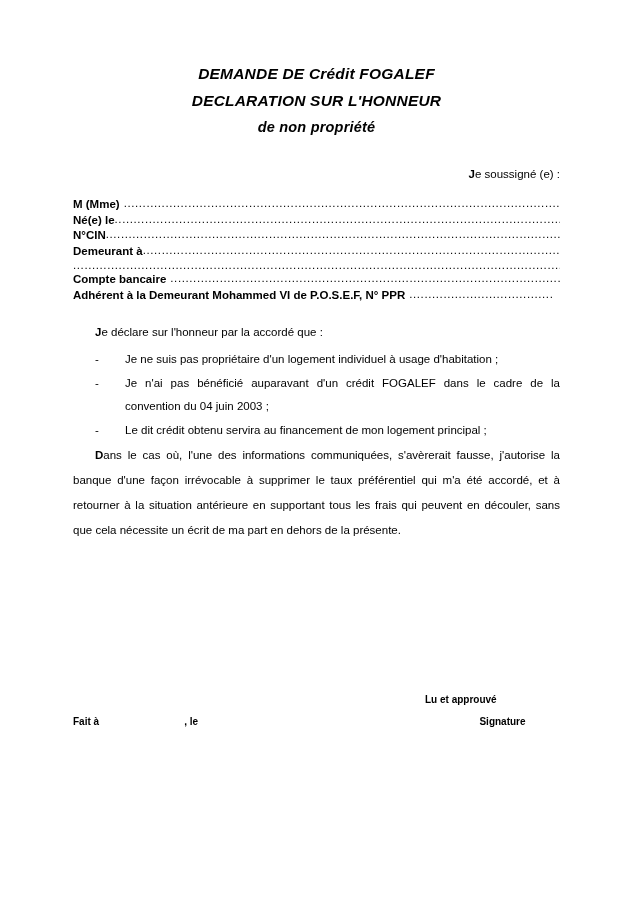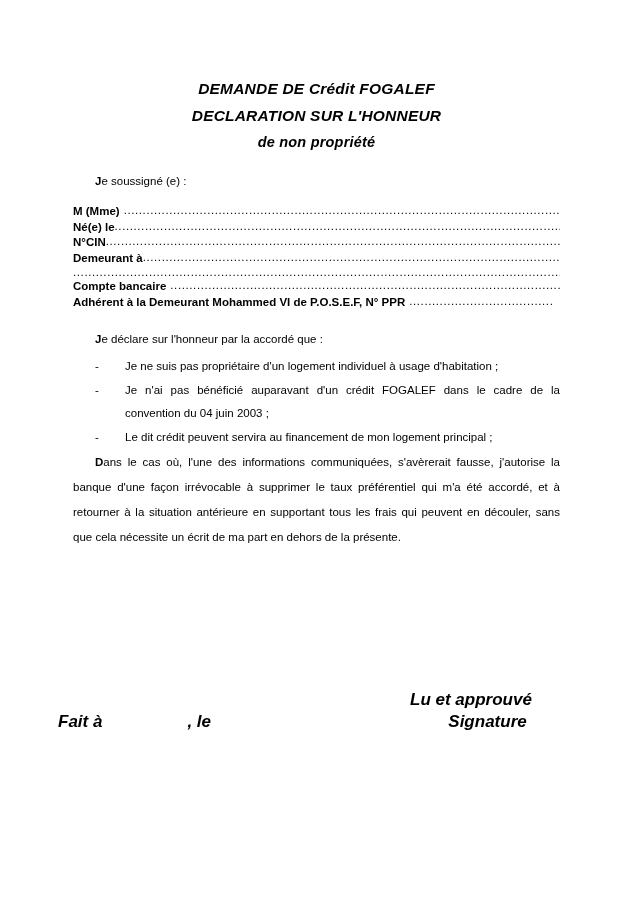--- a/index.html
+++ b/index.html
@@ -22,41 +22,42 @@
   }
   .content {
     position: absolute;
     left: 73px;
     top: 0;
     width: 487px;
   }
 
   
   .title-block {
-    padding-top: 75px;
+    padding-top: 60px;
     text-align: center;
   }
   .title-line {
     font-weight: bold;
     font-style: italic;
     font-size: 15.5px;
     line-height: 27px;
     letter-spacing: 0.2px;
     white-space: nowrap;
   }
   .title-line.sub {
     font-size: 14.5px;
   }
 
   
   .intro {
-    margin-top: 18px;
+    margin-top: 26px;
     padding-left: 22px;
     font-size: 11.5px;
     line-height: 14px;
+    text-align: right;
   }
   .lead {
     font-weight: bold;
   }
 
   
   .fields {
     margin-top: 16px;
   }
   .field-row {
@@ -126,26 +127,25 @@
   .body-para {
     font-size: 11.5px;
     line-height: 25px;
     text-align: justify;
     text-indent: 22px;
   }
 
   
   .signature {
     position: absolute;
-    left: 58px;
+    left: 73px;
     top: 690px;
     width: 487px;
-    font-size: 17px;
-    font-weight: bold;
-    font-style: italic;
+    font-size: 10px;
+    font-weight: bold;
   }
   .sig-approved {
     text-align: left;
     padding-left: 352px;
     line-height: 20px;
   }
   .sig-row {
     display: flex;
     align-items: baseline;
     line-height: 20px;
@@ -231,21 +231,21 @@
         <div class="bullet-item">
           <span class="dash">-</span>
           <span>Je ne suis pas propriétaire d'un logement individuel à usage d'habitation ;</span>
         </div>
         <div class="bullet-item">
           <span class="dash">-</span>
           <span>Je n'ai pas bénéficié auparavant d'un crédit FOGALEF dans le cadre de la convention du 04 juin 2003 ;</span>
         </div>
         <div class="bullet-item">
           <span class="dash">-</span>
-          <span>Le dit crédit peuvent servira au financement  de mon logement principal ;</span>
+          <span>Le dit crédit obtenu servira au financement  de mon logement principal ;</span>
         </div>
       </div>
     </div>
 
     <div class="body-para"><span class="lead">D</span><span>ans le cas où, l'une des informations communiquées, s'avèrerait fausse, j'autorise la banque d'une façon irrévocable à supprimer le taux préférentiel qui m'a été accordé, et à retourner à la situation antérieure en supportant tous les frais qui peuvent en découler, sans que cela nécessite un écrit de ma part en dehors de la présente.</span></div>
 
   </div>
 
   <div class="signature">
     <div class="sig-approved">Lu et approuvé</div>

